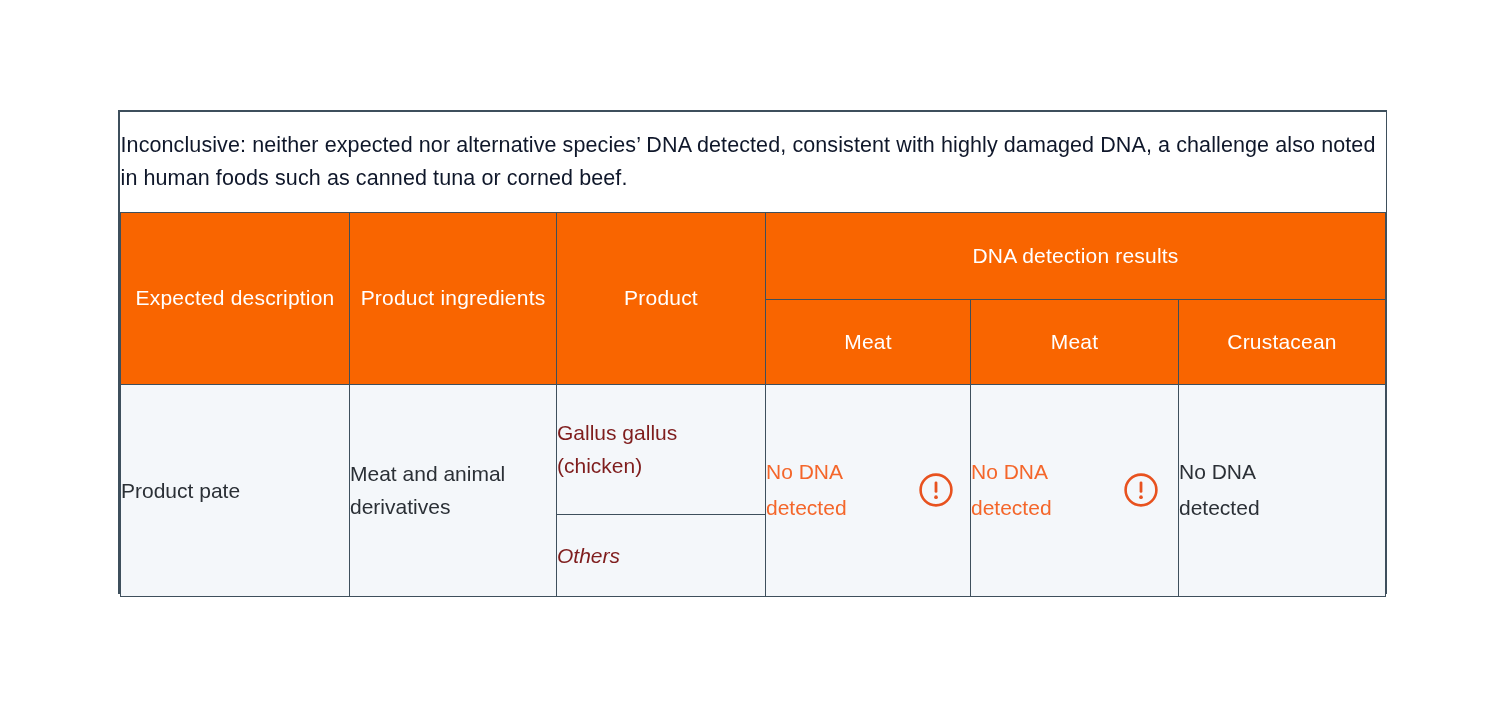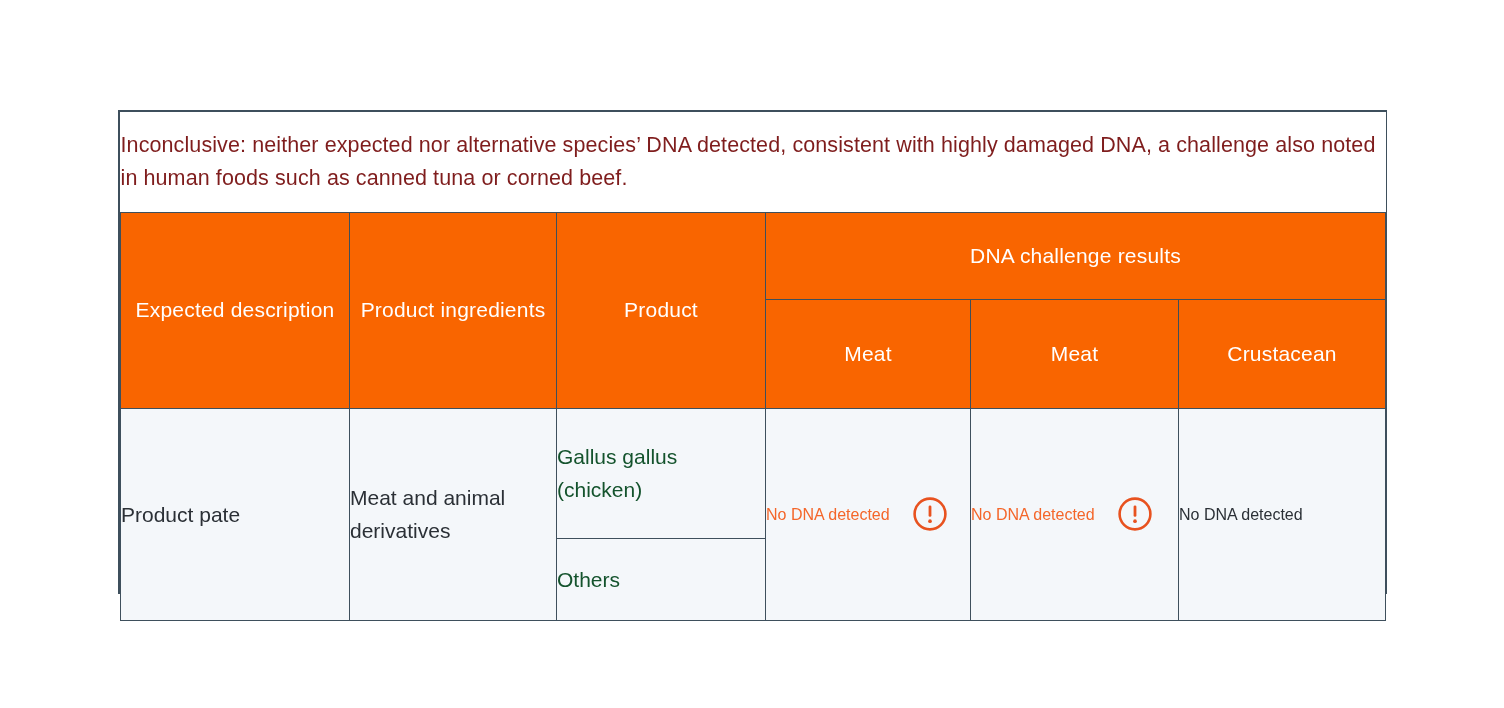--- a/index.html
+++ b/index.html
@@ -47,75 +47,75 @@
     background: #ffffff;
     border-left: none !important;
     border-right: none !important;
     border-top: none !important;
     border-bottom: 1px solid #3e4f5c !important;
     padding: 18px 16px 18px 16px;
     height: 100px;
     vertical-align: top;
   }
   .caption-text {
-    color: #7f1d1d;
+    color: #0f172a;
     font-size: 21.5px;
     line-height: 33px;
     letter-spacing: 0.1px;
   }
 
   
   .hdr {
     background: #f96500;
     color: #ffffff;
     text-align: center;
     font-size: 21px;
     line-height: 30px;
     letter-spacing: 0.2px;
   }
   .hdr-tall { height: 172px; }
   .hdr-group { height: 87px; }
-  .hdr-sub { height: 109px; margin-top: 20px; }
+  .hdr-sub { height: 85px; margin-top: 20px; }
   .hdr-pad { padding: 4px 8px; }
 
   
   .body-cell {
     background: #f4f7fa;
     color: #2b3036;
     font-size: 21px;
     line-height: 33px;
     padding: 0 16px;
     vertical-align: middle;
   }
 
   .expected-sub {
     background: #f4f7fa;
-    color: #14532d;
+    color: #7f1d1d;
     font-size: 21px;
     line-height: 33px;
     padding: 0 16px;
     vertical-align: middle;
   }
   .expected-sub-1 { height: 130px; vertical-align: middle; }
-  .expected-sub-2 { height: 82px; vertical-align: middle; }
+  .expected-sub-2 { height: 82px; vertical-align: middle; font-style: italic; }
 
   .result-cell {
     background: #f4f7fa;
     padding: 0 16px;
     vertical-align: middle;
   }
   .result-inner {
     display: flex;
     align-items: center;
     justify-content: flex-start;
     gap: 22px;
   }
   .result-text {
-    font-size: 16px;
-    line-height: 43px;
+    font-size: 21px;
+    line-height: 36px;
     max-width: 130px;
   }
   .result-text.warn { color: #f4662a; }
   .result-text.plain { color: #2b3036; }
 
   .warn-icon {
     flex: 0 0 auto;
     width: 36px;
     height: 36px;
     display: block;
@@ -148,21 +148,21 @@
           <tr>
         <td class="caption-cell" colspan="6">
           <div class="caption-text">Inconclusive: neither expected nor alternative species’ DNA detected, consistent with highly damaged DNA, a challenge also noted in human foods such as canned tuna or corned beef.</div>
         </td>
       </tr>
 
       <tr>
         <th class="hdr hdr-tall hdr-pad" rowspan="2">Expected description</th>
         <th class="hdr hdr-tall hdr-pad" rowspan="2">Product ingredients</th>
         <th class="hdr hdr-tall hdr-pad" rowspan="2">Product</th>
-        <th class="hdr hdr-group hdr-pad" colspan="3">DNA challenge results</th>
+        <th class="hdr hdr-group hdr-pad" colspan="3">DNA detection results</th>
       </tr>
 
       <tr>
         <th class="hdr hdr-sub hdr-pad">Meat</th>
         <th class="hdr hdr-sub hdr-pad">Meat</th>
         <th class="hdr hdr-sub hdr-pad">Crustacean</th>
       </tr>
 
       <tr>
         <td class="body-cell" rowspan="2">Product pate</td>

